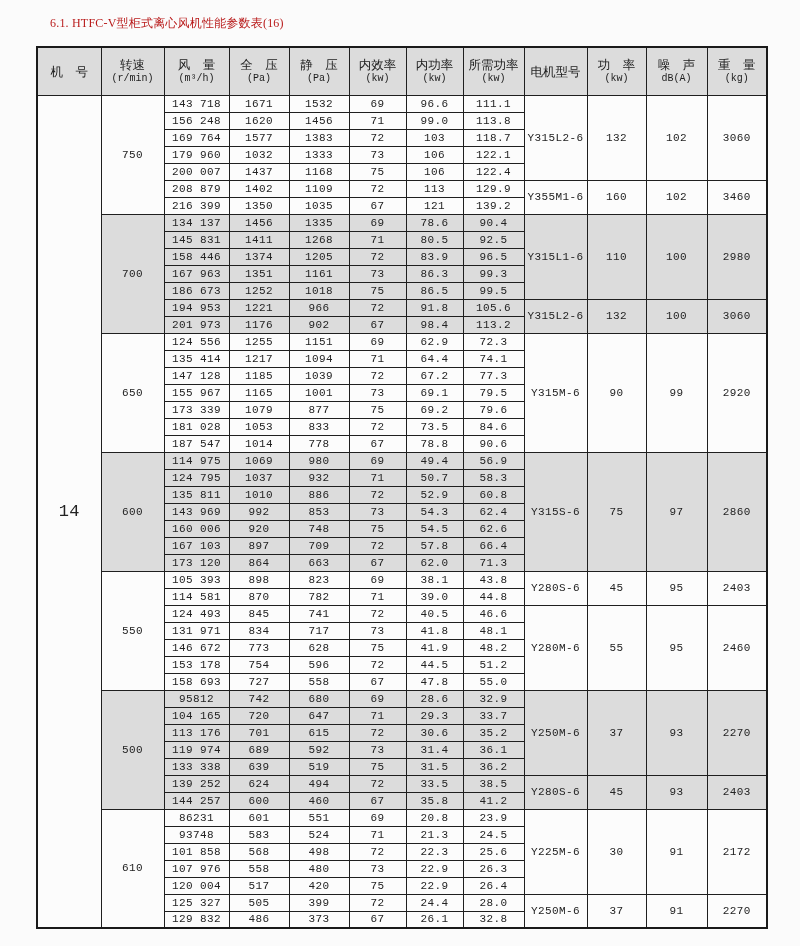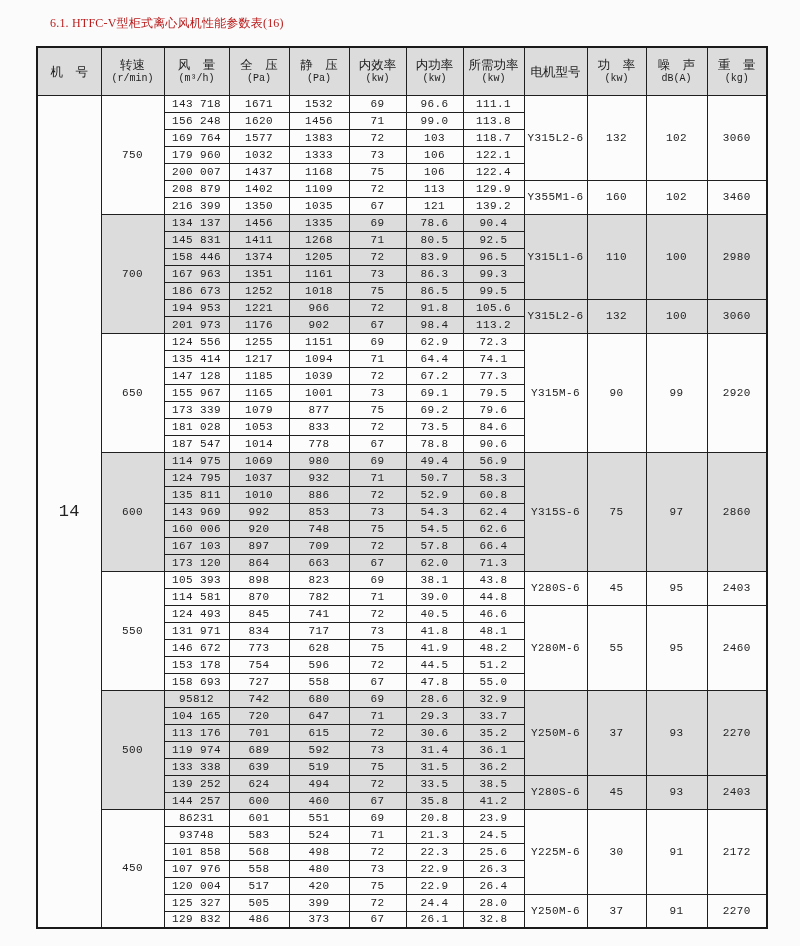--- a/index.html
+++ b/index.html
@@ -503,21 +503,21 @@
       </tr>
       <tr>
         <td class="shade">144 257</td>
         <td class="shade">600</td>
         <td class="shade">460</td>
         <td class="shade">67</td>
         <td class="shade">35.8</td>
         <td class="shade">41.2</td>
       </tr>
       <tr>
-        <td rowspan="7">450</td>
+        <td rowspan="7">610</td>
         <td>86231</td>
         <td>601</td>
         <td>551</td>
         <td>69</td>
         <td>20.8</td>
         <td>23.9</td>
         <td rowspan="5">Y225M-6</td>
         <td rowspan="5">30</td>
         <td rowspan="5">91</td>
         <td rowspan="5">2172</td>

